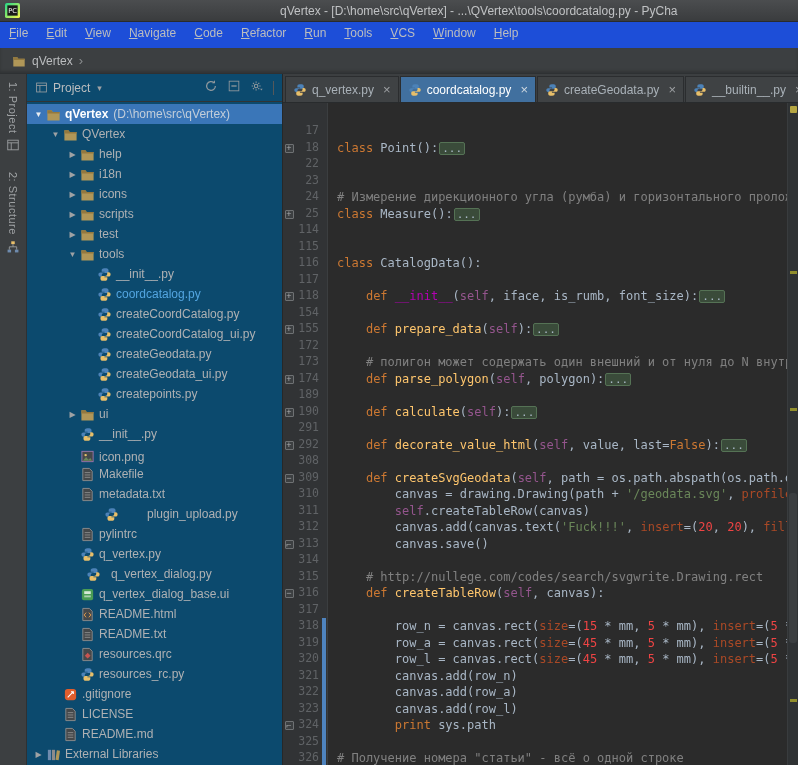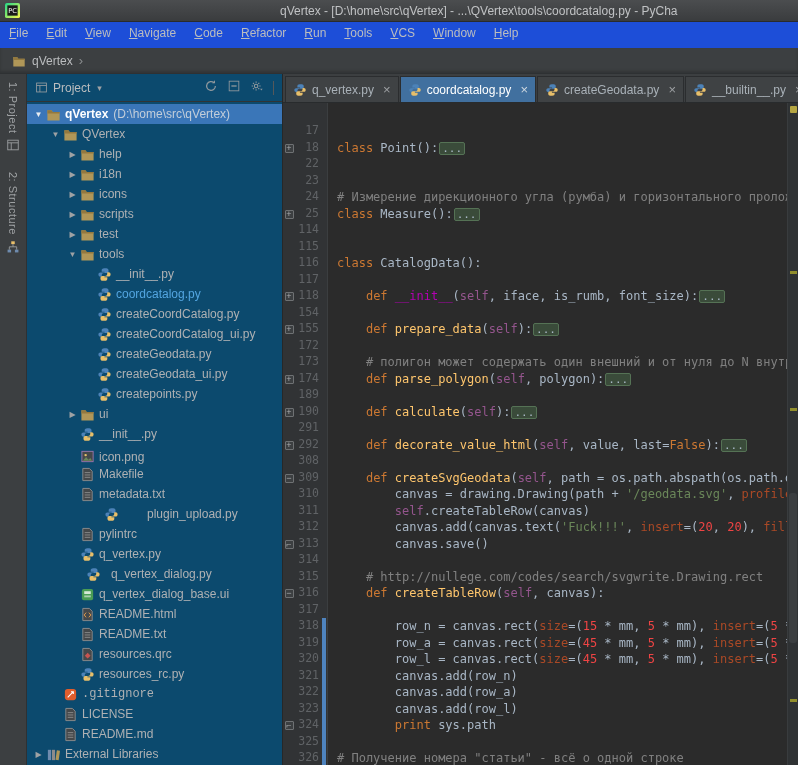--- a/index.html
+++ b/index.html
@@ -477,21 +477,21 @@
         <div class="trow" style="padding-left: 39px;">
           <span class="arrow"></span>
           <span class="icon">
             <svg viewBox="0 0 16 16">
               <path d="M7.9 1.3c-2.4 0-2.9 1.1-2.9 2.3V5h3.1v.9H3.6c-1.3 0-2.1.9-2.1 2.2 0 1.3.8 2.2 2.1 2.2h1.5V8.6c0-1.2 1-2.1 2.2-2.1h3.1c1.1 0 1.9-.9 1.9-2V3.6c0-1.2-.9-2.3-2.3-2.3z" fill="#4C82B8"></path>
               <path d="M8.1 14.7c2.4 0 2.9-1.1 2.9-2.3V11H7.9v-.9h4.5c1.3 0 2.1-.9 2.1-2.2 0-1.3-.8-2.2-2.1-2.2h-1.5v1.7c0 1.2-1 2.1-2.2 2.1H5.6c-1.1 0-1.9.9-1.9 2v.9c0 1.2.9 2.3 2.3 2.3z" fill="#E8BF6A"></path>
             </svg>
           </span>
           <span class="tlabel">resources_rc.py</span>
         </div>
-        <div class="trow" style="padding-left: 22px; font-family: Liberation Mono, monospace;">
+        <div class="trow" style="padding-left: 22px;">
           <span class="arrow"></span>
           <span class="icon">
             <svg viewBox="0 0 16 16">
               <rect x="2" y="2" width="12" height="12" rx="3" fill="#E05D2D"></rect>
               <path d="M5 11l6-6M8.5 5H11v2.5" stroke="#FFF" fill="none" stroke-width="1.2"></path>
             </svg>
           </span>
           <span class="tlabel">.gitignore</span>
         </div>
         <div class="trow" style="padding-left: 22px;">

